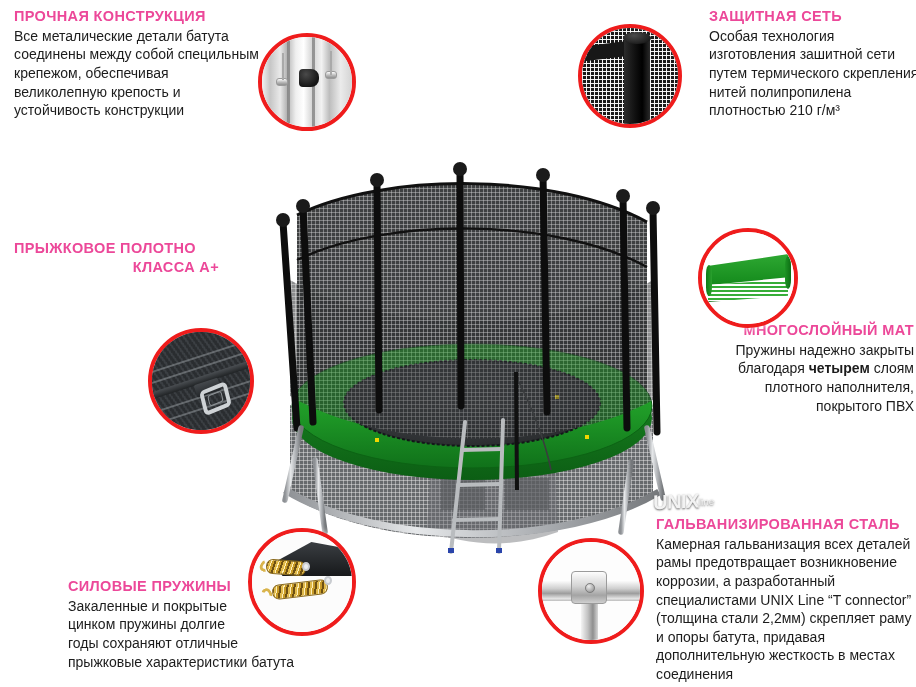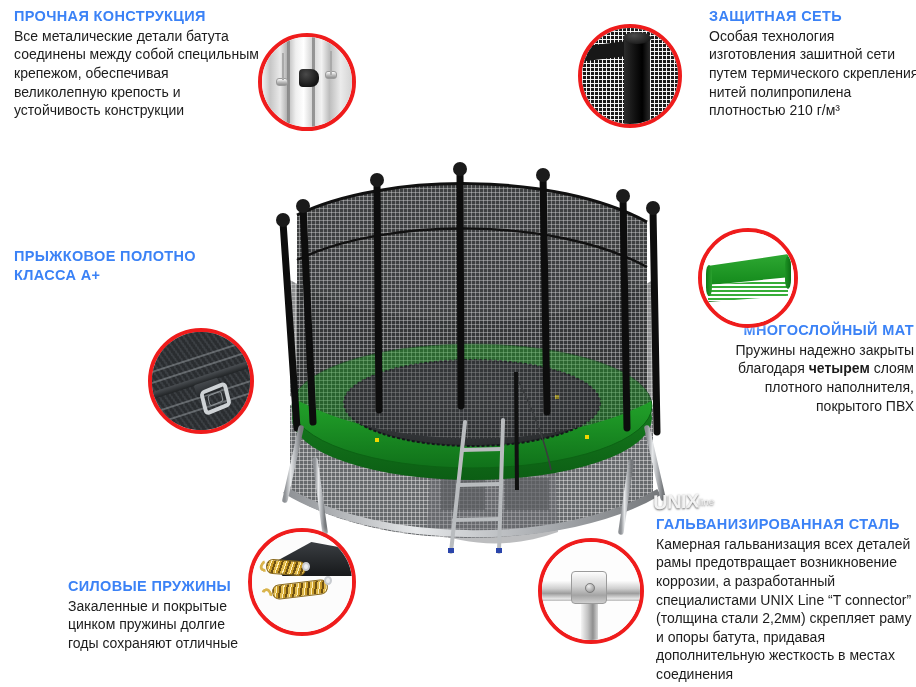--- a/index.html
+++ b/index.html
@@ -10,21 +10,21 @@
     color:#1a1a1a;
     overflow:hidden;
     position:relative;
   }
   #stage{position:absolute;left:0;top:0;width:916px;height:687px;}
 
   
   .block{position:absolute;}
   .block .ttl{
     font-size:14.5px;font-weight:bold;letter-spacing:.35px;
-    color:#3b82f6;line-height:1.22;margin:0 0 1px 0;text-transform:uppercase;
+    color:#ec4899;line-height:1.22;margin:0 0 1px 0;text-transform:uppercase;
   }
   .block .body{
     font-size:14px;line-height:1.33;color:#1c1c1c;margin:0;
   }
   .block .body b{font-weight:bold;}
 
   
   .callout{
     position:absolute;border-radius:50%;
     border:4px solid #ef1c1c;
@@ -335,23 +335,23 @@
 
   <div class="callout" style="left:578px;top:24px;width:104px;height:104px;">
     <div class="inner">
       <div class="net-bg"></div>
       <div class="net-topband"></div>
       <div class="net-pole"></div>
       <div class="net-cap"></div>
     </div>
   </div>
 
-  <div class="block" style="left:14px;top:248px;width:205px;">
+  <div class="block" style="left:14px;top:240px;width:205px;">
     <div class="ttl">ПРЫЖКОВОЕ ПОЛОТНО</div>
-    <div class="ttl" style="margin-bottom:18px;">КЛАССА А+</div>
+    <div class="ttl" style="margin-bottom:18px;text-align:right;">КЛАССА А+</div>
   </div>
 
   <div class="callout" style="left:148px;top:328px;width:106px;height:106px;">
     <div class="inner">
       <div class="mat-bg"></div>
       <div class="mat-seam" style="top:44%;"></div>
       <div class="mat-white" style="top:20%;"></div>
       <div class="mat-white" style="top:32%;"></div>
       <div class="mat-white" style="top:62%;"></div>
       <div class="mat-white" style="top:74%;"></div>
@@ -380,20 +380,21 @@
       </div>
     </div>
   </div>
 
   <div class="block" style="left:68px;top:578px;width:260px;">
     <div class="ttl">СИЛОВЫЕ ПРУЖИНЫ</div>
     <div class="body">
       <div>Закаленные и покрытые</div>
       <div>цинком пружины долгие</div>
       <div>годы сохраняют отличные</div>
+      <div>прыжковые характеристики батута</div>
     </div>
   </div>
 
   <div class="callout" style="left:248px;top:528px;width:108px;height:108px;">
     <div class="inner">
       <div class="spr-bg"></div>
       <div class="spr-mat"></div>
       <div class="spring" style="left:14%;top:28%;width:40%;transform:rotate(4deg);"></div>
       <div class="spring-eye" style="left:50%;top:30%;"></div>
       <div class="spring-hook" style="left:8%;top:28%;transform:rotate(30deg);"></div>

